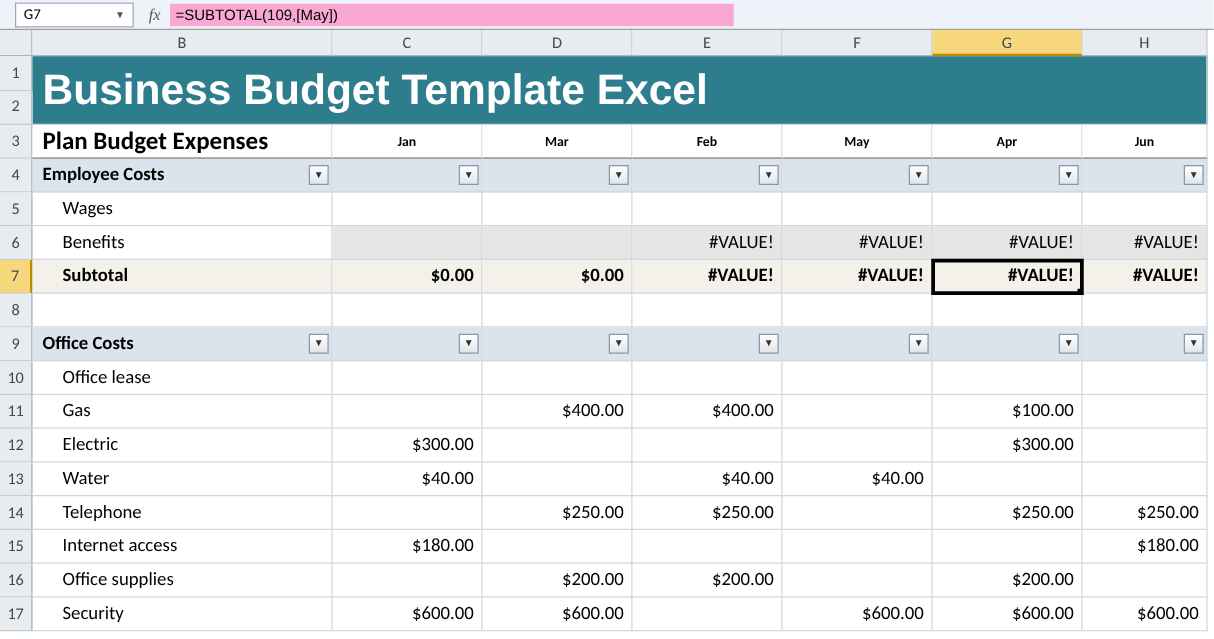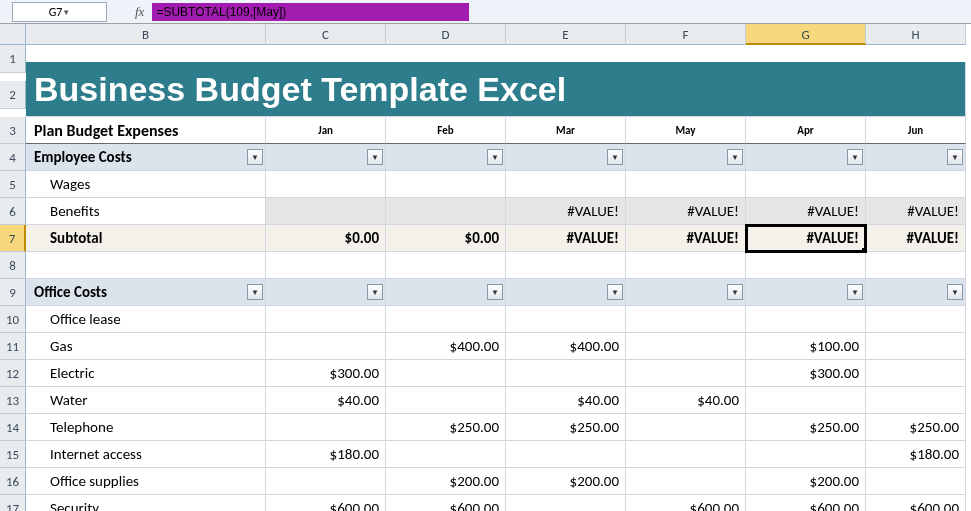--- a/index.html
+++ b/index.html
@@ -21,30 +21,30 @@
 .namebox {
   width: 95px;
   height: 20px;
   margin-left: 12px;
   border: 1px solid #9ca8b8;
   background: #fff;
   font-size: 12px;
   padding: 2px 6px;
   display: flex;
   align-items: center;
-  justify-content: center;
+  justify-content: space-between;
 }
 .namebox .dd { font-size: 8px; color: #555; }
-.fx-area { display: flex; align-items: center; padding-left: 28px; flex: 1; }
+.fx-area { display: flex; align-items: center; padding-left: 12px; flex: 1; }
 .fx-label { font-style: italic; font-family: 'Times New Roman', serif; font-size: 13px; color: #555; margin-right: 8px; }
 .formula-input {
   border: none;
-  background: #a21caf;
+  background: #f9a8d4;
   font-size: 12px;
-  width: 317px;
+  width: 451px;
   height: 18px;
   padding: 1px 4px;
   outline: none;
 }
 .sheet { display: grid; grid-template-columns: 26px 240px 120px 120px 120px 120px 120px 100px; }
 .corner { background: #e8ecef; border-right: 1px solid #9eb6ce; border-bottom: 1px solid #9eb6ce; }
 .colhdr {
   background: #e8ecef;
   border-right: 1px solid #c4cdd6;
   border-bottom: 1px solid #9eb6ce;
@@ -85,31 +85,30 @@
   color: #fff;
   font-weight: bold;
   font-size: 34px;
   font-family: Verdana, sans-serif;
   height: 55px;
   display: flex;
   align-items: center;
   padding-left: 8px;
   border-right: 1px solid #d0d7de;
   border-bottom: 1px solid #d0d7de;
-  margin-top: 17px;
 }
 .rowhdr.tall { height: 27.5px; }
 .hdr3 {
   background: #fff;
   font-weight: bold;
   font-size: 11px;
   border-bottom: 1px solid #666;
   justify-content: center;
 }
-.hdr3.left { justify-content: flex-start; padding-left: 8px; font-size: 16px; }
+.hdr3.left { justify-content: flex-start; padding-left: 8px; font-size: 20px; }
 .section {
   background: #dbe4ec;
   font-weight: bold;
   font-size: 15px;
   padding-left: 8px;
 }
 .section.num { justify-content: flex-end; }
 .filter-dd {
   position: absolute;
   right: 2px;
@@ -159,22 +158,22 @@
   <div class="colhdr sel">G</div>
   <div class="colhdr">H</div>
 
   <div class="rowhdr tall" style="height:27.5px">1</div>
   <div class="title-merge" style="grid-row: span 2">Business Budget Template Excel</div>
   <div class="rowhdr tall" style="height:27.5px">2</div>
 
   <div class="rowhdr" style="height:27px">3</div>
   <div class="cell hdr3 left">Plan Budget Expenses</div>
   <div class="cell hdr3">Jan</div>
+  <div class="cell hdr3">Mar</div>
   <div class="cell hdr3">Feb</div>
-  <div class="cell hdr3">Mar</div>
   <div class="cell hdr3">May</div>
   <div class="cell hdr3">Apr</div>
   <div class="cell hdr3">Jun</div>
 
   <div class="rowhdr">4</div>
   <div class="cell section">
       <span>Employee Costs</span>
       <span class="filter-dd">▼</span>
     </div>
   <div class="cell section num">

